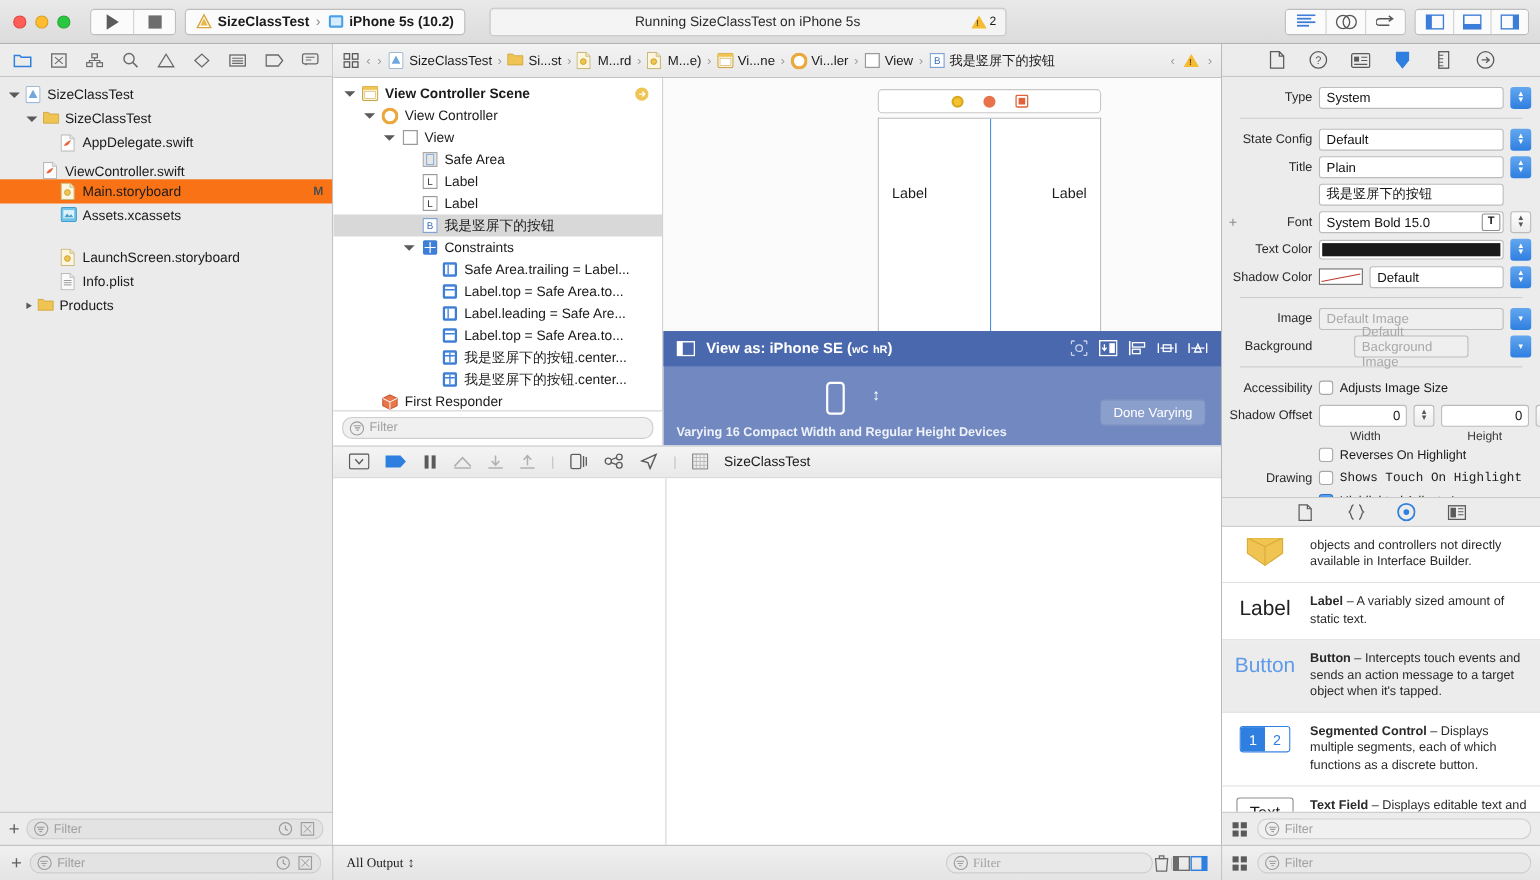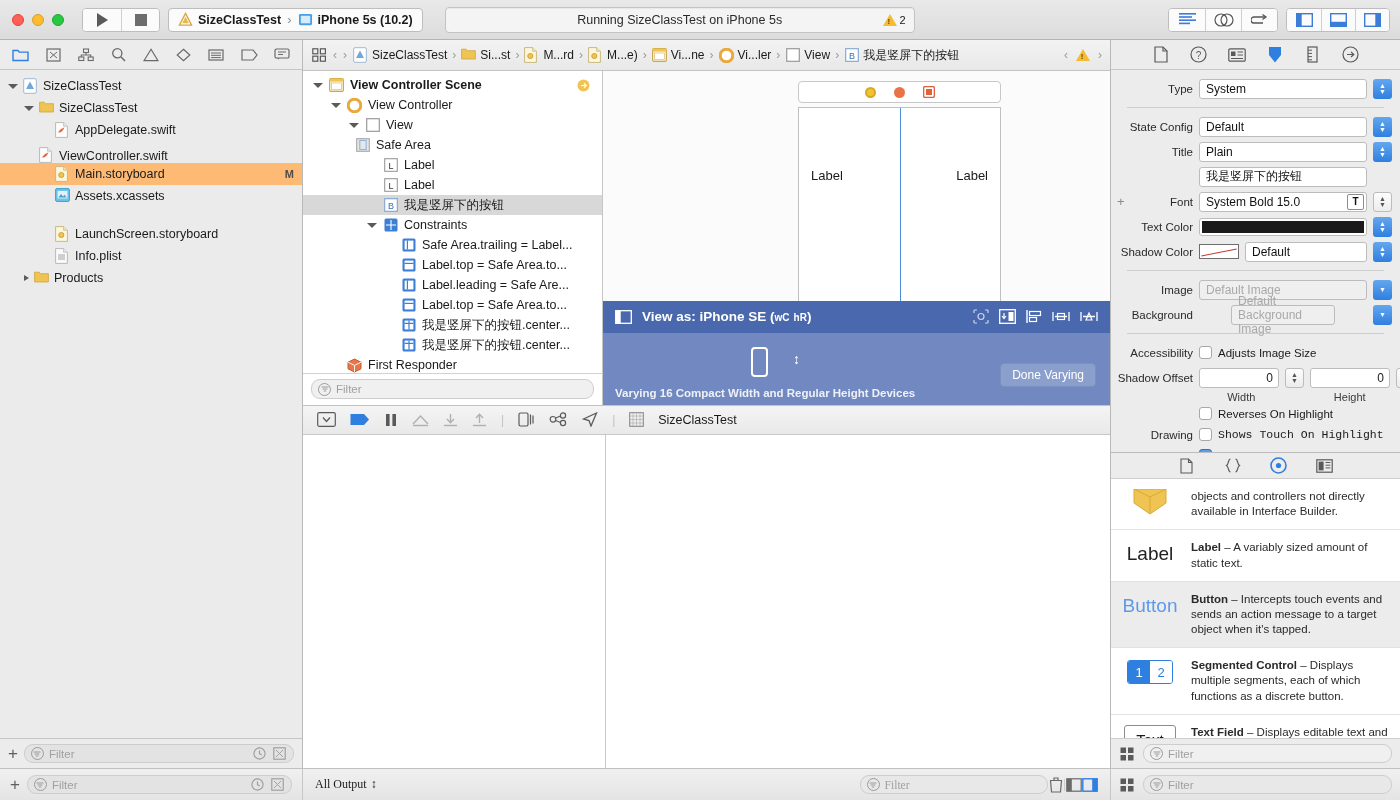--- a/index.html
+++ b/index.html
@@ -52,21 +52,21 @@
 
   
   .body{ flex:1; display:flex; min-height:0;}
 
   
   .navigator{ width:303px; flex:0 0 303px; background:#ebebeb; border-right:1px solid #b9b9b9; display:flex; flex-direction:column;}
   .nav-tabs{ height:30px; display:flex; align-items:center; gap:0; border-bottom:1px solid #c6c6c6; background:#ececec; padding:0 4px;}
   .nav-tab{ width:33px;height:26px; display:flex;align-items:center;justify-content:center;}
   .nav-tree{ flex:1; overflow:hidden; padding-top:5px; font-size:12.5px;}
   .row{ height:22px; display:flex; align-items:center; gap:5px; padding-right:8px; position:relative;}
-  .row.sel{ background:#fdba74;}
+  .row.sel{ background:#f97316;}
   .tri{ width:0;height:0;border-left:5px solid #5a5a5a;border-top:3.5px solid transparent;border-bottom:3.5px solid transparent;}
   .tri.open{ border-left:5px solid transparent;border-right:5px solid transparent;border-top:5px solid #5a5a5a;border-bottom:0;}
   .tri-sp{ width:10px; height:10px; flex:0 0 10px;}
   .ficon{ width:15px;height:16px;flex:0 0 15px; display:inline-block; position:relative;}
   .mmark{ position:absolute; right:8px; font-size:11px; color:#4d4d4d; font-weight:bold;}
   .nav-filter{ height:30px; border-top:1px solid #c6c6c6; display:flex; align-items:center; gap:6px; padding:0 8px; background:#ececec;}
   .plus{ font-size:17px; color:#5e5e5e; line-height:1; }
   .filterbox{ flex:1; height:19px; background:#e3e3e3; border:1px solid #cdcdcd; border-radius:9px; display:flex;align-items:center; gap:5px; padding:0 6px; color:#a0a0a0; font-size:11.5px;}
   .fcirc{ width:13px;height:13px;border-radius:50%;border:1px solid #9b9b9b; display:flex;align-items:center;justify-content:center;}
 
@@ -582,21 +582,21 @@
               </div>
               <div class="orow" style="padding-left: 46px; position: relative;">
                 <span class="tri open"></span>
                 <span class="oicon">
                   <svg width="14" height="14" viewBox="0 0 14 14">
                     <rect x="0.7" y="0.7" width="12.6" height="12.6" fill="#fff" stroke="#9a9a9a" stroke-width="1.2"></rect>
                   </svg>
                 </span>
                 <span>View</span>
               </div>
-              <div class="orow" style="padding-left: 36px; position: relative;">
+              <div class="orow" style="padding-left: 64px; position: relative;">
                 <span class="tri-sp"></span>
                 <span class="oicon">
                   <svg width="14" height="14" viewBox="0 0 14 14">
                     <rect x="0.7" y="0.7" width="12.6" height="12.6" fill="#e6e6e6" stroke="#a8a8a8" stroke-width="1.1"></rect>
                     <rect x="3.8" y="2.4" width="6.4" height="9.2" fill="none" stroke="#8bb0da" stroke-width="1"></rect>
                   </svg>
                 </span>
                 <span>Safe Area</span>
               </div>
               <div class="orow" style="padding-left: 64px; position: relative;">

